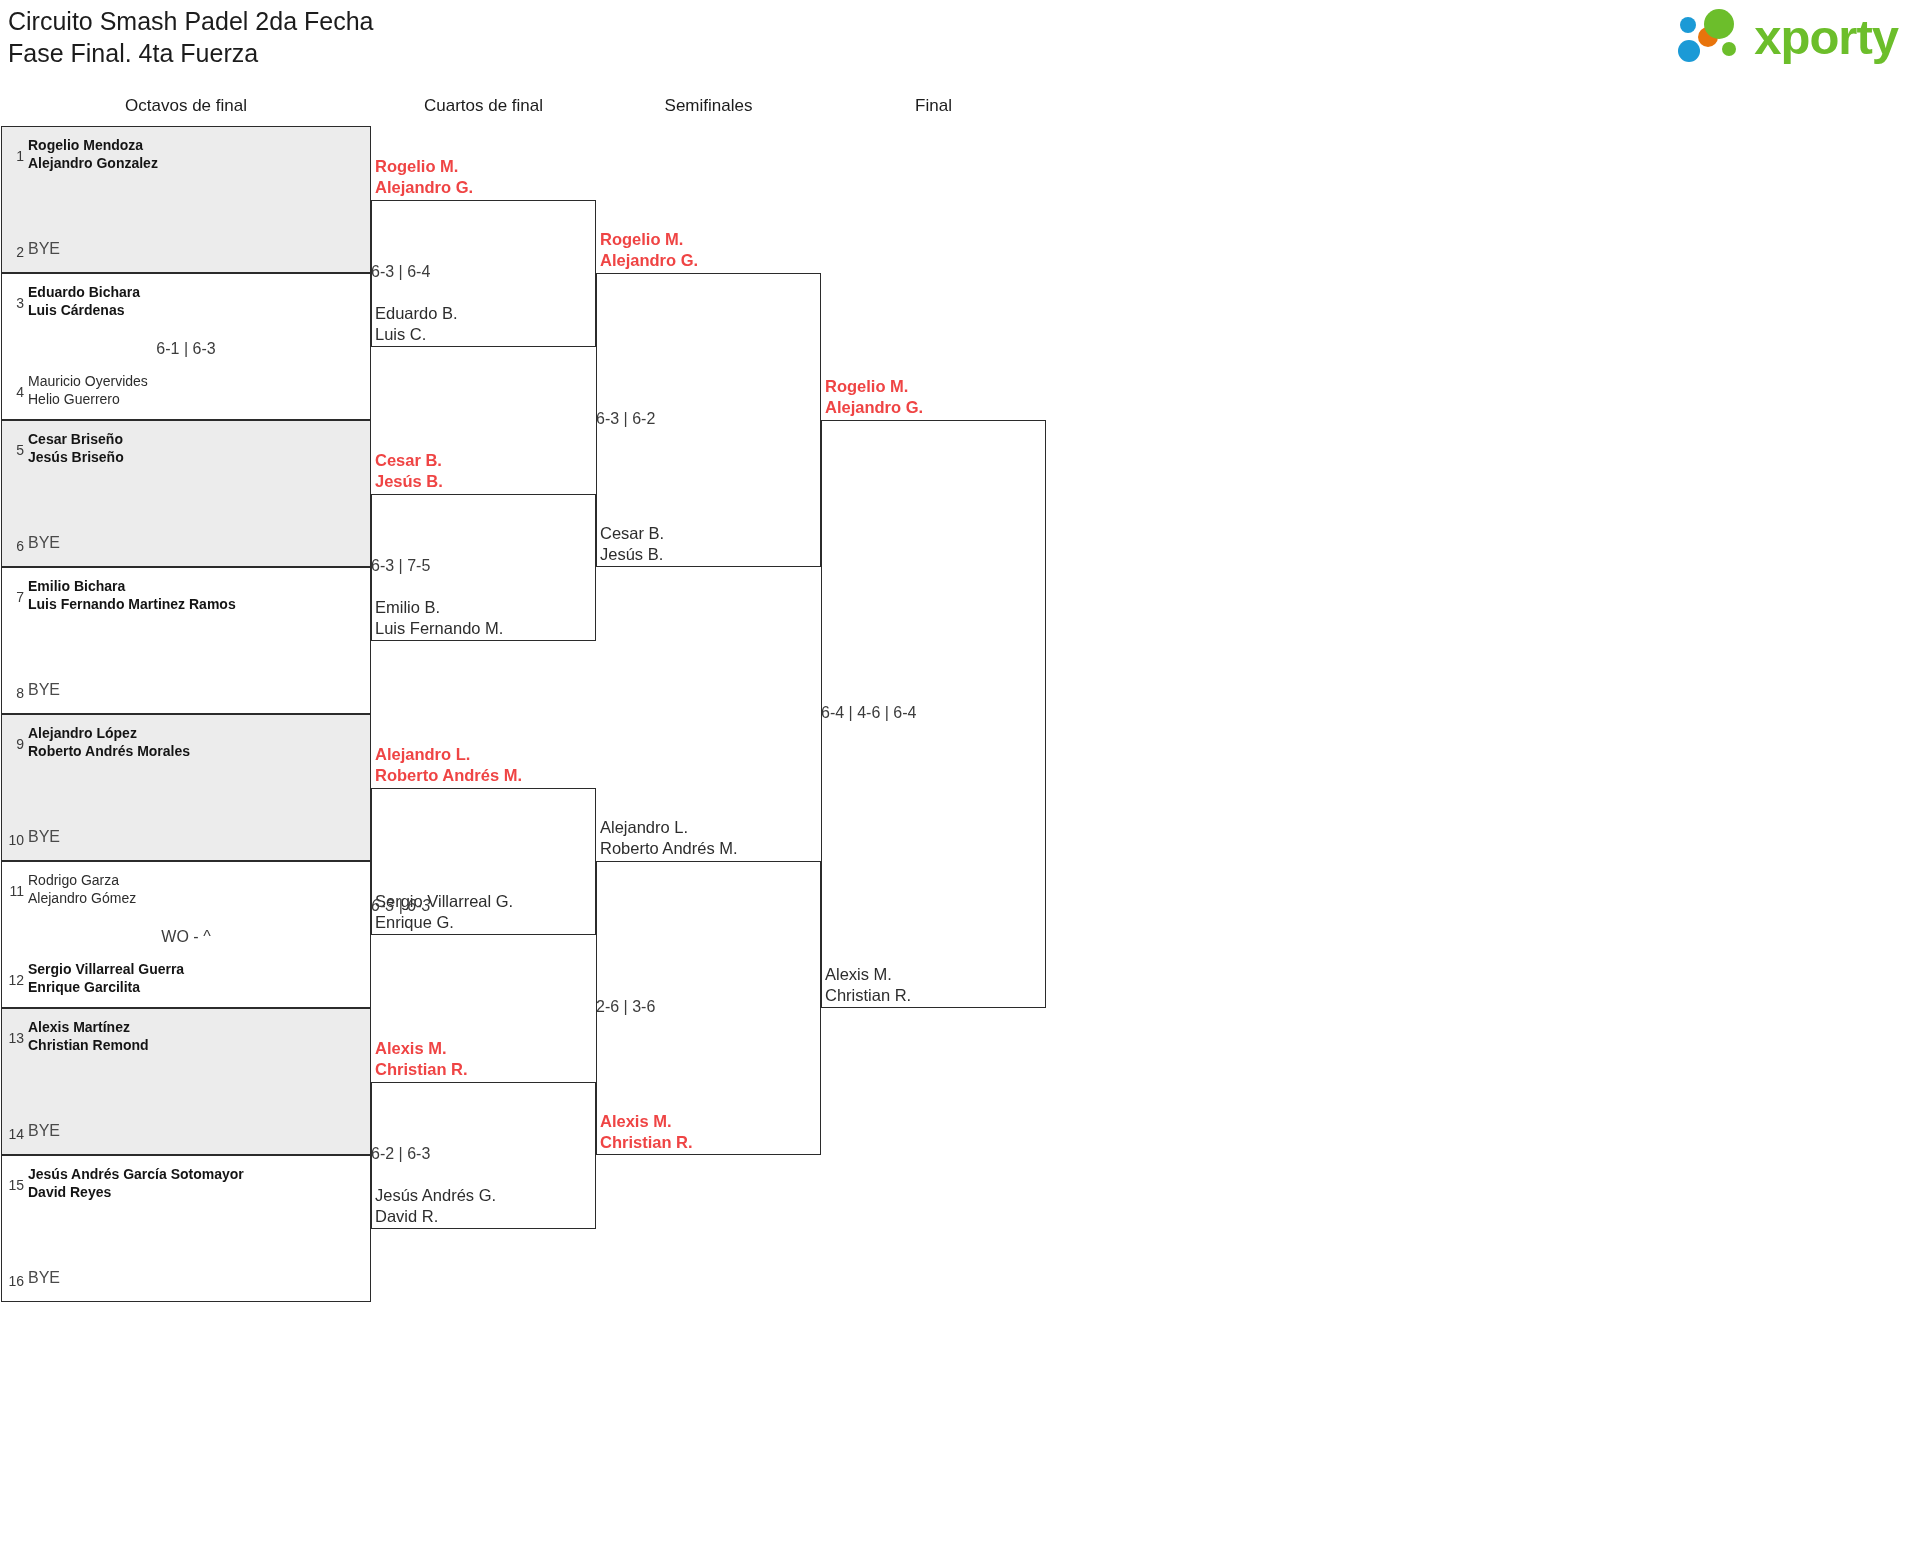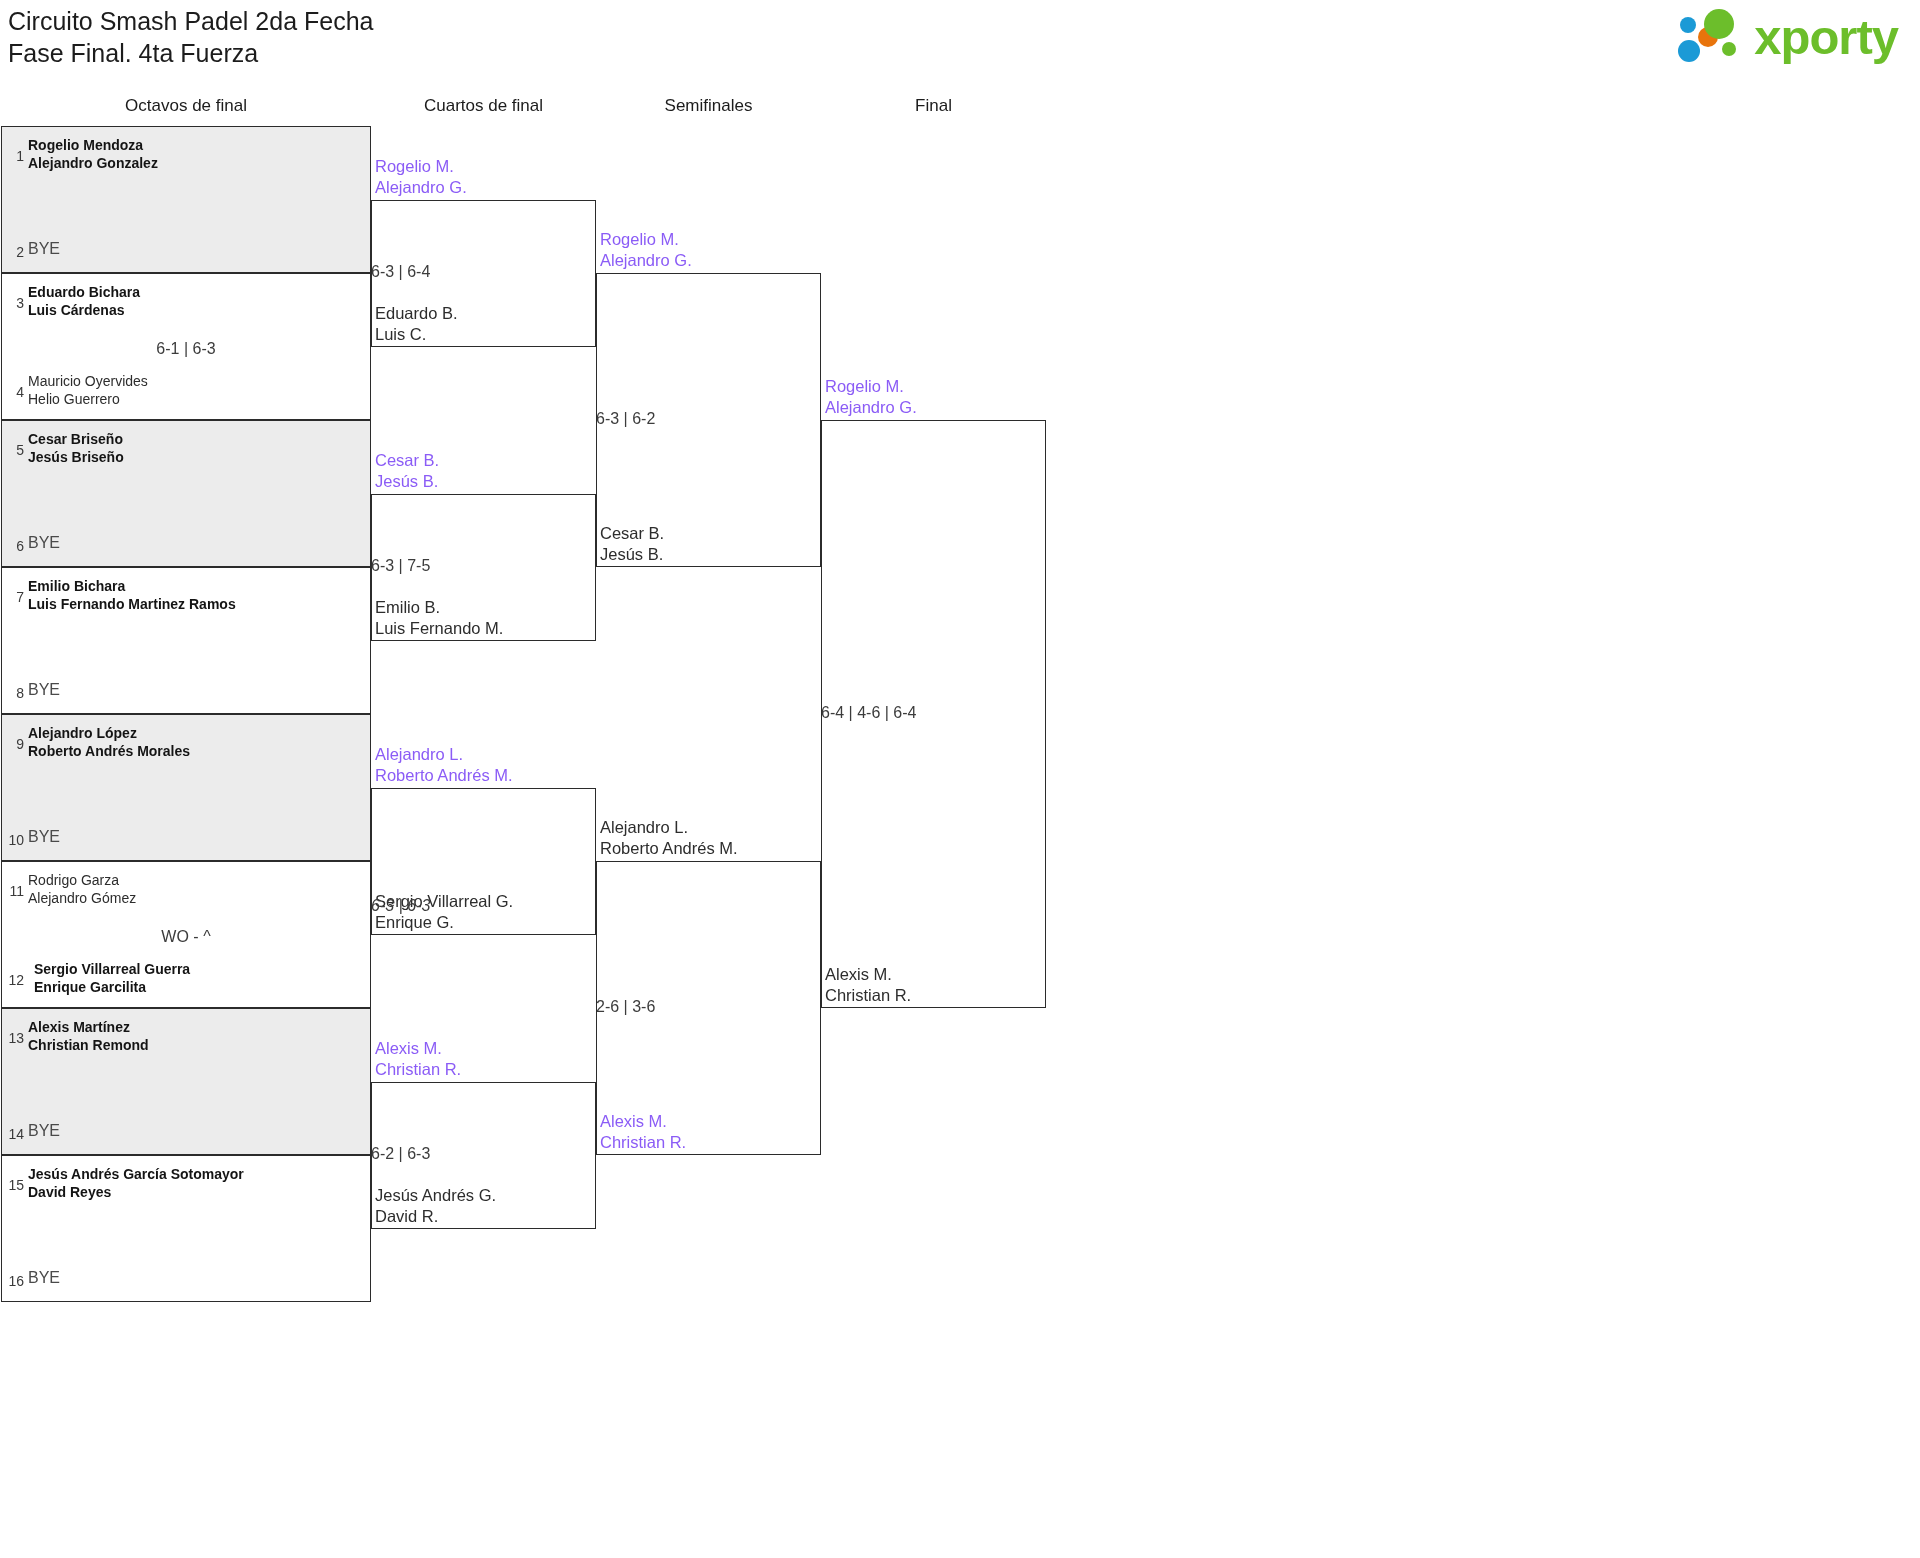--- a/index.html
+++ b/index.html
@@ -85,21 +85,21 @@
   }
   .box-score {
     position: absolute; width: 100%; left: 0;
     font-size: 16px; color: #3c3c3c;
   }
   .slot-names {
     position: absolute;
     font-size: 16.5px; line-height: 1.28; color: #2d2d2d;
     white-space: pre-line;
   }
-  .slot-names.winner { font-weight: 400; color: #8b5cf6; }
+  .slot-names.winner { font-weight: 700; color: #ef4444; }
 </style>
 </head>
 <body>
 
 <div id="page">
 
   <div class="tournament-title">Circuito Smash Padel 2da Fecha
 Fase Final. 4ta Fuerza</div>
 
   <div class="logo-wrap">
@@ -178,21 +178,21 @@
         </div>
       </div>
       <div class="r1-match plain" style="top: 861px;">
         <div class="r1-slot top">
           <div class="seed two-line">11</div>
           <div class="names" style="white-space: pre-line;">Rodrigo Garza
 Alejandro Gómez</div>
         </div>
         <div class="r1-slot bottom">
           <div class="seed two-line">12</div>
-          <div class="names winner" style="white-space: pre-line; margin-left: 6px;">Sergio Villarreal Guerra
+          <div class="names winner" style="white-space: pre-line;">Sergio Villarreal Guerra
 Enrique Garcilita</div>
         </div>
         <div class="r1-score">WO - ^</div>
       </div>
       <div class="r1-match shaded" style="top: 1008px;">
         <div class="r1-slot top">
           <div class="seed two-line">13</div>
           <div class="names winner" style="white-space: pre-line;">Alexis Martínez
 Christian Remond</div>
         </div>

